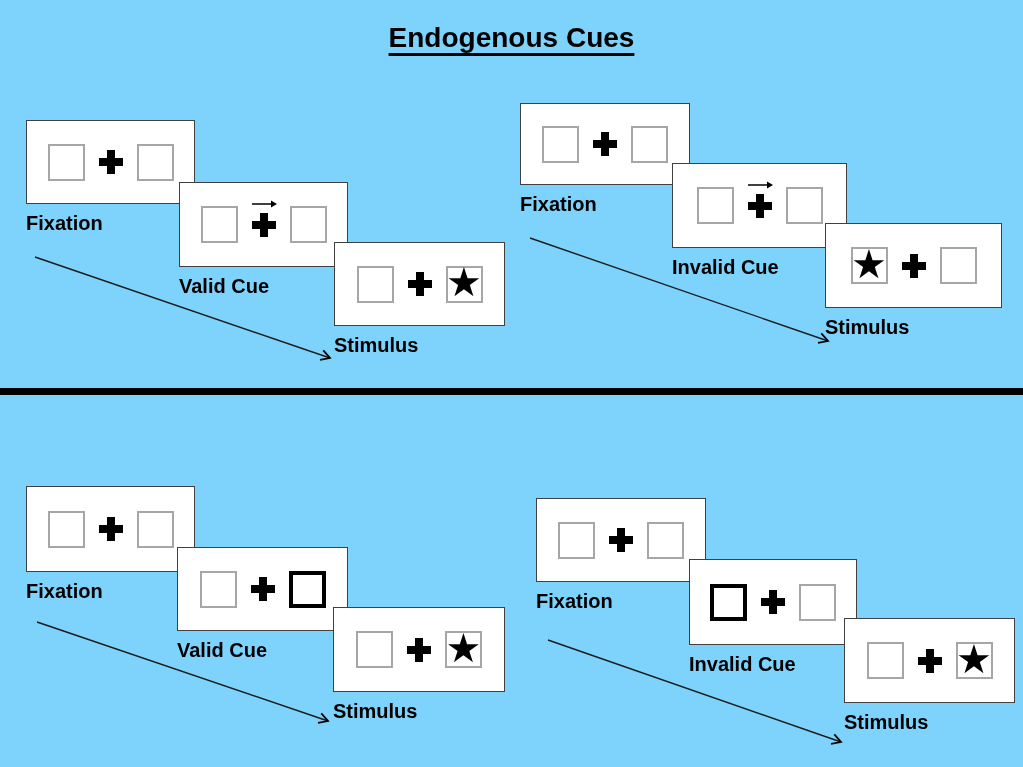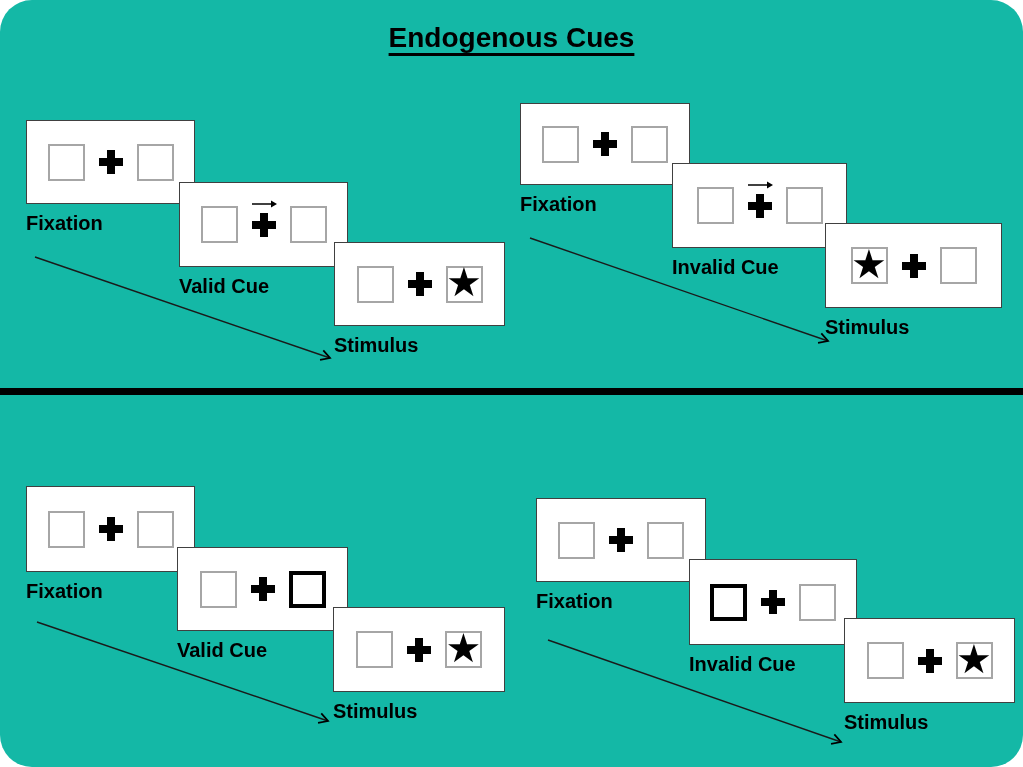--- a/index.html
+++ b/index.html
@@ -1,18 +1,18 @@
 <!DOCTYPE html>
 <html><head>
 <meta charset="utf-8">
 <style>
   html,body{margin:0;padding:0;background:#fff;}
   .stage{
-    position:relative;width:1023px;height:767px;background:#14b8a6;
-    font-family:"Liberation Sans",sans-serif;color:#000;overflow:hidden;border-radius:32px;
+    position:relative;width:1023px;height:767px;background:#7dd3fc;
+    font-family:"Liberation Sans",sans-serif;color:#000;overflow:hidden;
   }
   .title{
     position:absolute;left:0;width:100%;text-align:center;
     font-size:28px;font-weight:700;
     text-decoration:underline;text-decoration-thickness:3px;text-underline-offset:6px;
   }
   .divider{position:absolute;left:0;width:100%;height:7px;background:#000;}
   .panel{
     position:absolute;background:#fff;border:1px solid #404040;
     display:flex;align-items:center;justify-content:center;gap:14px;

